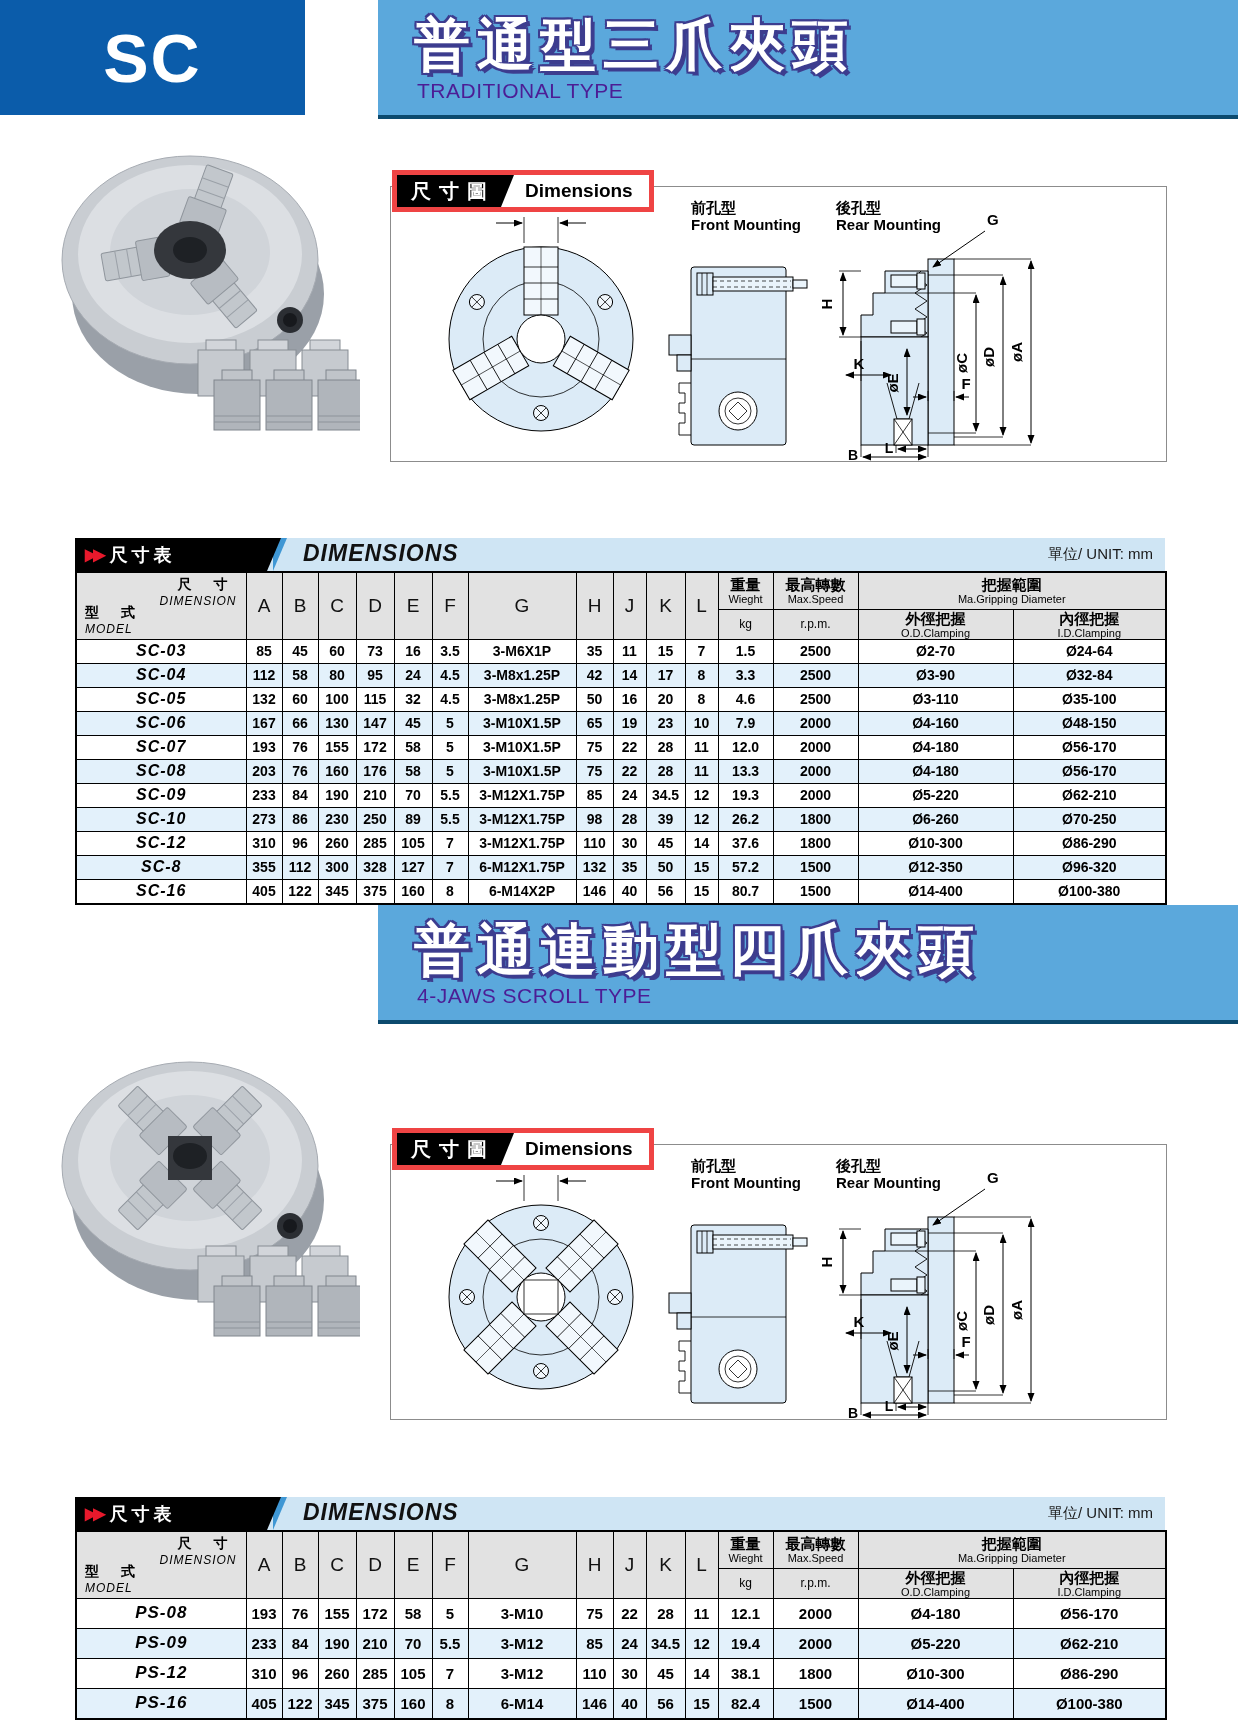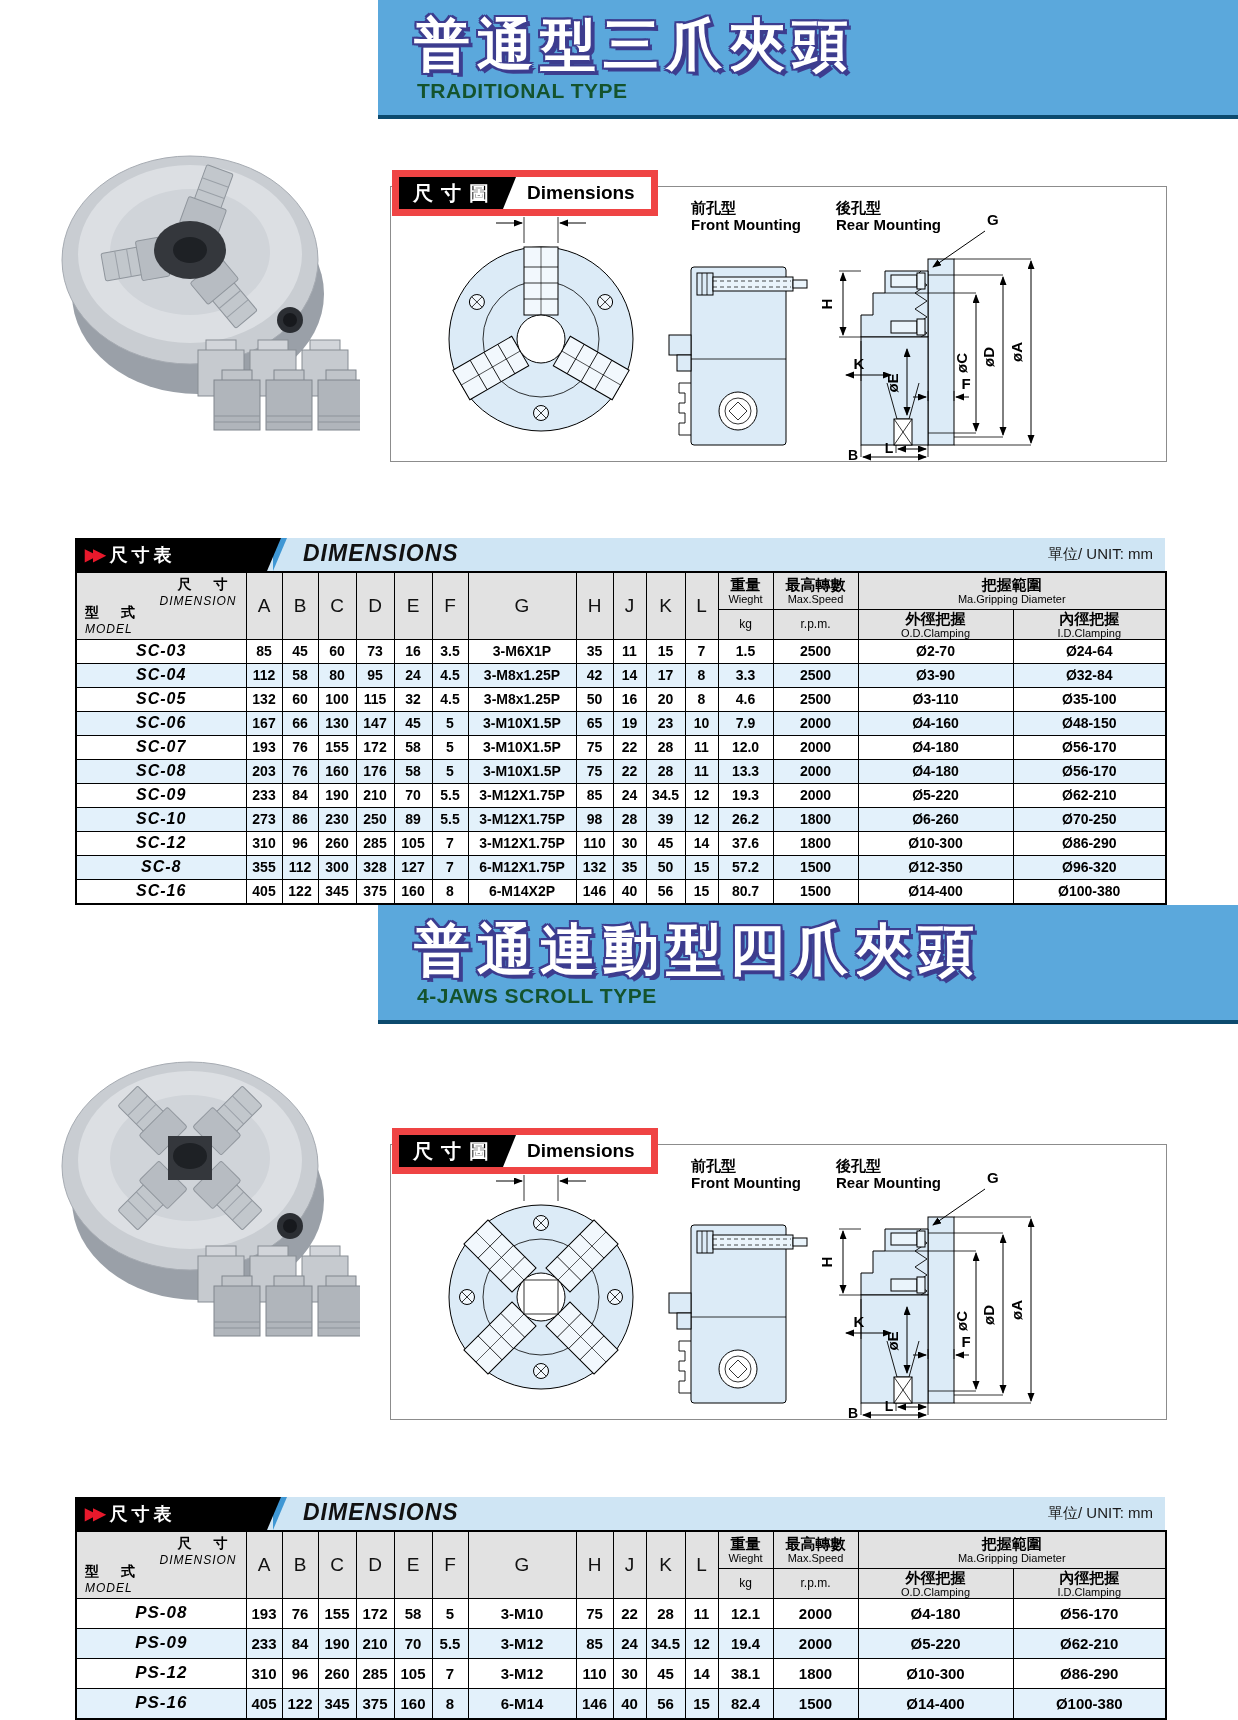--- a/index.html
+++ b/index.html
@@ -6,28 +6,28 @@
   body{font-family:"Liberation Sans",sans-serif;}
   .page{position:relative;width:1238px;height:1720px;background:#fff;overflow:hidden;}
 
   
   .sec-header{position:absolute;left:0;width:1238px;height:119px;}
   .code-box{position:absolute;left:0;top:0;width:305px;height:115px;background:#0b5caa;color:#fff;
             font-weight:bold;font-size:68px;display:flex;align-items:center;justify-content:center;letter-spacing:2px;}
   .title-band{position:absolute;left:378px;top:0;width:916px;height:115px;background:#5ba8dc;border-bottom:4px solid #0c4a6e;box-sizing:content-box;}
   .title-zh{position:absolute;left:36px;top:8px;font-size:56px;font-weight:bold;color:#fff;letter-spacing:7px;white-space:nowrap;
             text-shadow:2px 0 #3d3d8f,-2px 0 #3d3d8f,0 2px #3d3d8f,0 -2px #3d3d8f,2px 2px #3d3d8f,-2px -2px #3d3d8f,2px -2px #3d3d8f,-2px 2px #3d3d8f,4px 4px 0 #3d3d8f;}
-  .title-en{position:absolute;left:39px;top:79px;font-size:21px;font-weight:bold;color:#14532d;letter-spacing:.5px;}
+  .title-en{position:absolute;left:39px;top:79px;font-size:21px;font-weight:normal;color:#4c1d95;letter-spacing:.5px;}
 
   
   .photo{position:absolute;left:40px;width:320px;height:335px;}
 
   
   .diagram-panel{position:absolute;left:390px;width:775px;height:274px;border:1px solid #8c8c8c;background:#fff;}
-  .diagram-tag{position:absolute;left:392px;display:flex;align-items:stretch;height:32px;border:7px solid #ef4444;background:#fff;z-index:3;}
+  .diagram-tag{position:absolute;left:392px;display:flex;align-items:stretch;height:32px;border:5px solid #ef4444;background:#fff;z-index:3;}
   .tag-zh{background:#000;color:#fff;font-size:20px;font-weight:bold;letter-spacing:8px;display:flex;align-items:center;padding:0 6px 0 14px;position:relative;}
   .tag-zh::after{content:"";position:absolute;right:-13px;top:0;border-top:32px solid #000;border-right:13px solid transparent;}
   .tag-en{display:flex;align-items:center;padding:0 16px 0 24px;font-size:19px;font-weight:bold;color:#000;}
 
   
   .dim-band{position:absolute;left:75px;width:1090px;height:33px;background:#cfe5f4;}
   .band-black{position:absolute;left:0;top:0;height:33px;width:192px;background:#000;color:#fff;display:flex;align-items:center;gap:8px;padding-left:10px;box-sizing:border-box;}
   .band-black::after{content:"";position:absolute;right:-14px;top:0;border-top:33px solid #000;border-right:14px solid transparent;}
   .band-black::before{content:"";position:absolute;right:-20px;top:0;border-top:33px solid #3f97d4;border-right:14px solid transparent;}
   .chev{color:#e8192c;font-size:16px;letter-spacing:-4px;font-weight:bold;}
@@ -55,20 +55,23 @@
   .sc-table tbody td{height:23px;}
   .ps-table tbody td{height:29px;font-size:15px;}
   .ps-table td.model-cell{font-size:17px;}
 </style>
 </head>
 <body>
 
 <div class="page">
 
   <div class="sec-header" style="top:0;">
+    <div class="code-box">
+      <span>SC</span>
+    </div>
     <div class="title-band">
       <div class="title-zh">普通型三爪夾頭</div>
       <div class="title-en">TRADITIONAL TYPE</div>
     </div>
   </div>
 
   <div class="photo" style="top:122px;"><svg width="320" height="335" viewBox="0 0 320 335" xmlns="http://www.w3.org/2000/svg">
         <ellipse cx="158" cy="172" rx="126" ry="100" fill="#9aa0a8"></ellipse>
         <ellipse cx="150" cy="138" rx="128" ry="104" fill="#c9cdd2" stroke="#a6abb2"></ellipse>
         <ellipse cx="150" cy="132" rx="112" ry="89" fill="#dcdfe3"></ellipse>

